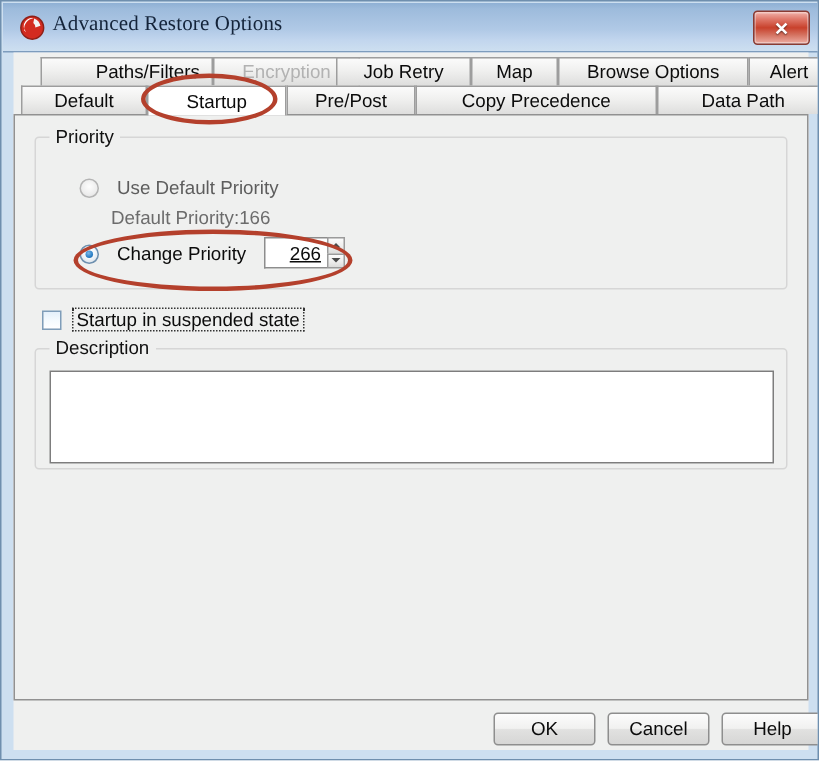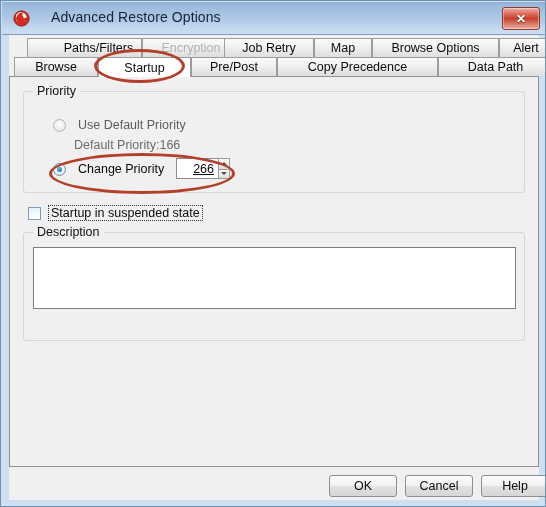--- a/index.html
+++ b/index.html
@@ -29,25 +29,26 @@
     border-bottom: 1px solid #7d9cbd;
     box-sizing: border-box;
   }
   #title-icon {
     position: absolute;
     left: 11px; top: 8px;
     width: 17px; height: 17px;
   }
   #title-text {
     position: absolute;
-    left: 49px; top: 7px;
+    left: 33px; top: 7px;
     font-size: 14px;
     color: #14243a;
     white-space: nowrap;
     letter-spacing: .1px;
+    font-family: Liberation Serif, serif;
   }
   #close-button {
     position: absolute;
     right: 6px; top: 5px;
     width: 36px; height: 21px;
     border: 1px solid #8a3b32;
     border-radius: 3px;
     background: linear-gradient(to bottom,
         #f0b3ab 0%, #e07a6c 22%, #c8412c 50%, #d4715f 72%, #edaea4 100%);
     box-shadow: inset 0 0 0 1px rgba(255,255,255,.35);
@@ -134,21 +135,21 @@
     font-size: 12.5px;
     color: #111111;
     white-space: nowrap;
   }
   #priority-group {
     left: 13px; top: 14px;
     width: 502px; height: 102px;
   }
   #description-group {
     left: 13px; top: 155px;
-    width: 502px; height: 109px;
+    width: 502px; height: 81px;
   }
   
   .radio-row {
     position: absolute;
     display: flex;
     align-items: center;
   }
   .radio {
     width: 13px; height: 13px;
     border-radius: 50%;
@@ -349,21 +350,21 @@
         </div>
         <div class="tab" style="left:363px;width:127px;">
           <span>Browse Options</span>
         </div>
         <div class="tab" style="left:490px;width:54px;">
           <span>Alert</span>
         </div>
       </div>
       <div class="tabrow row2">
         <div class="tab" style="left:5px;width:84px;">
-          <span>Browse</span>
+          <span>Default</span>
         </div>
         <div class="tab selected" style="left:89px;width:93px;">
           <span>Startup</span>
         </div>
         <div class="tab" style="left:182px;width:86px;">
           <span>Pre/Post</span>
         </div>
         <div class="tab" style="left:268px;width:161px;">
           <span>Copy Precedence</span>
         </div>

